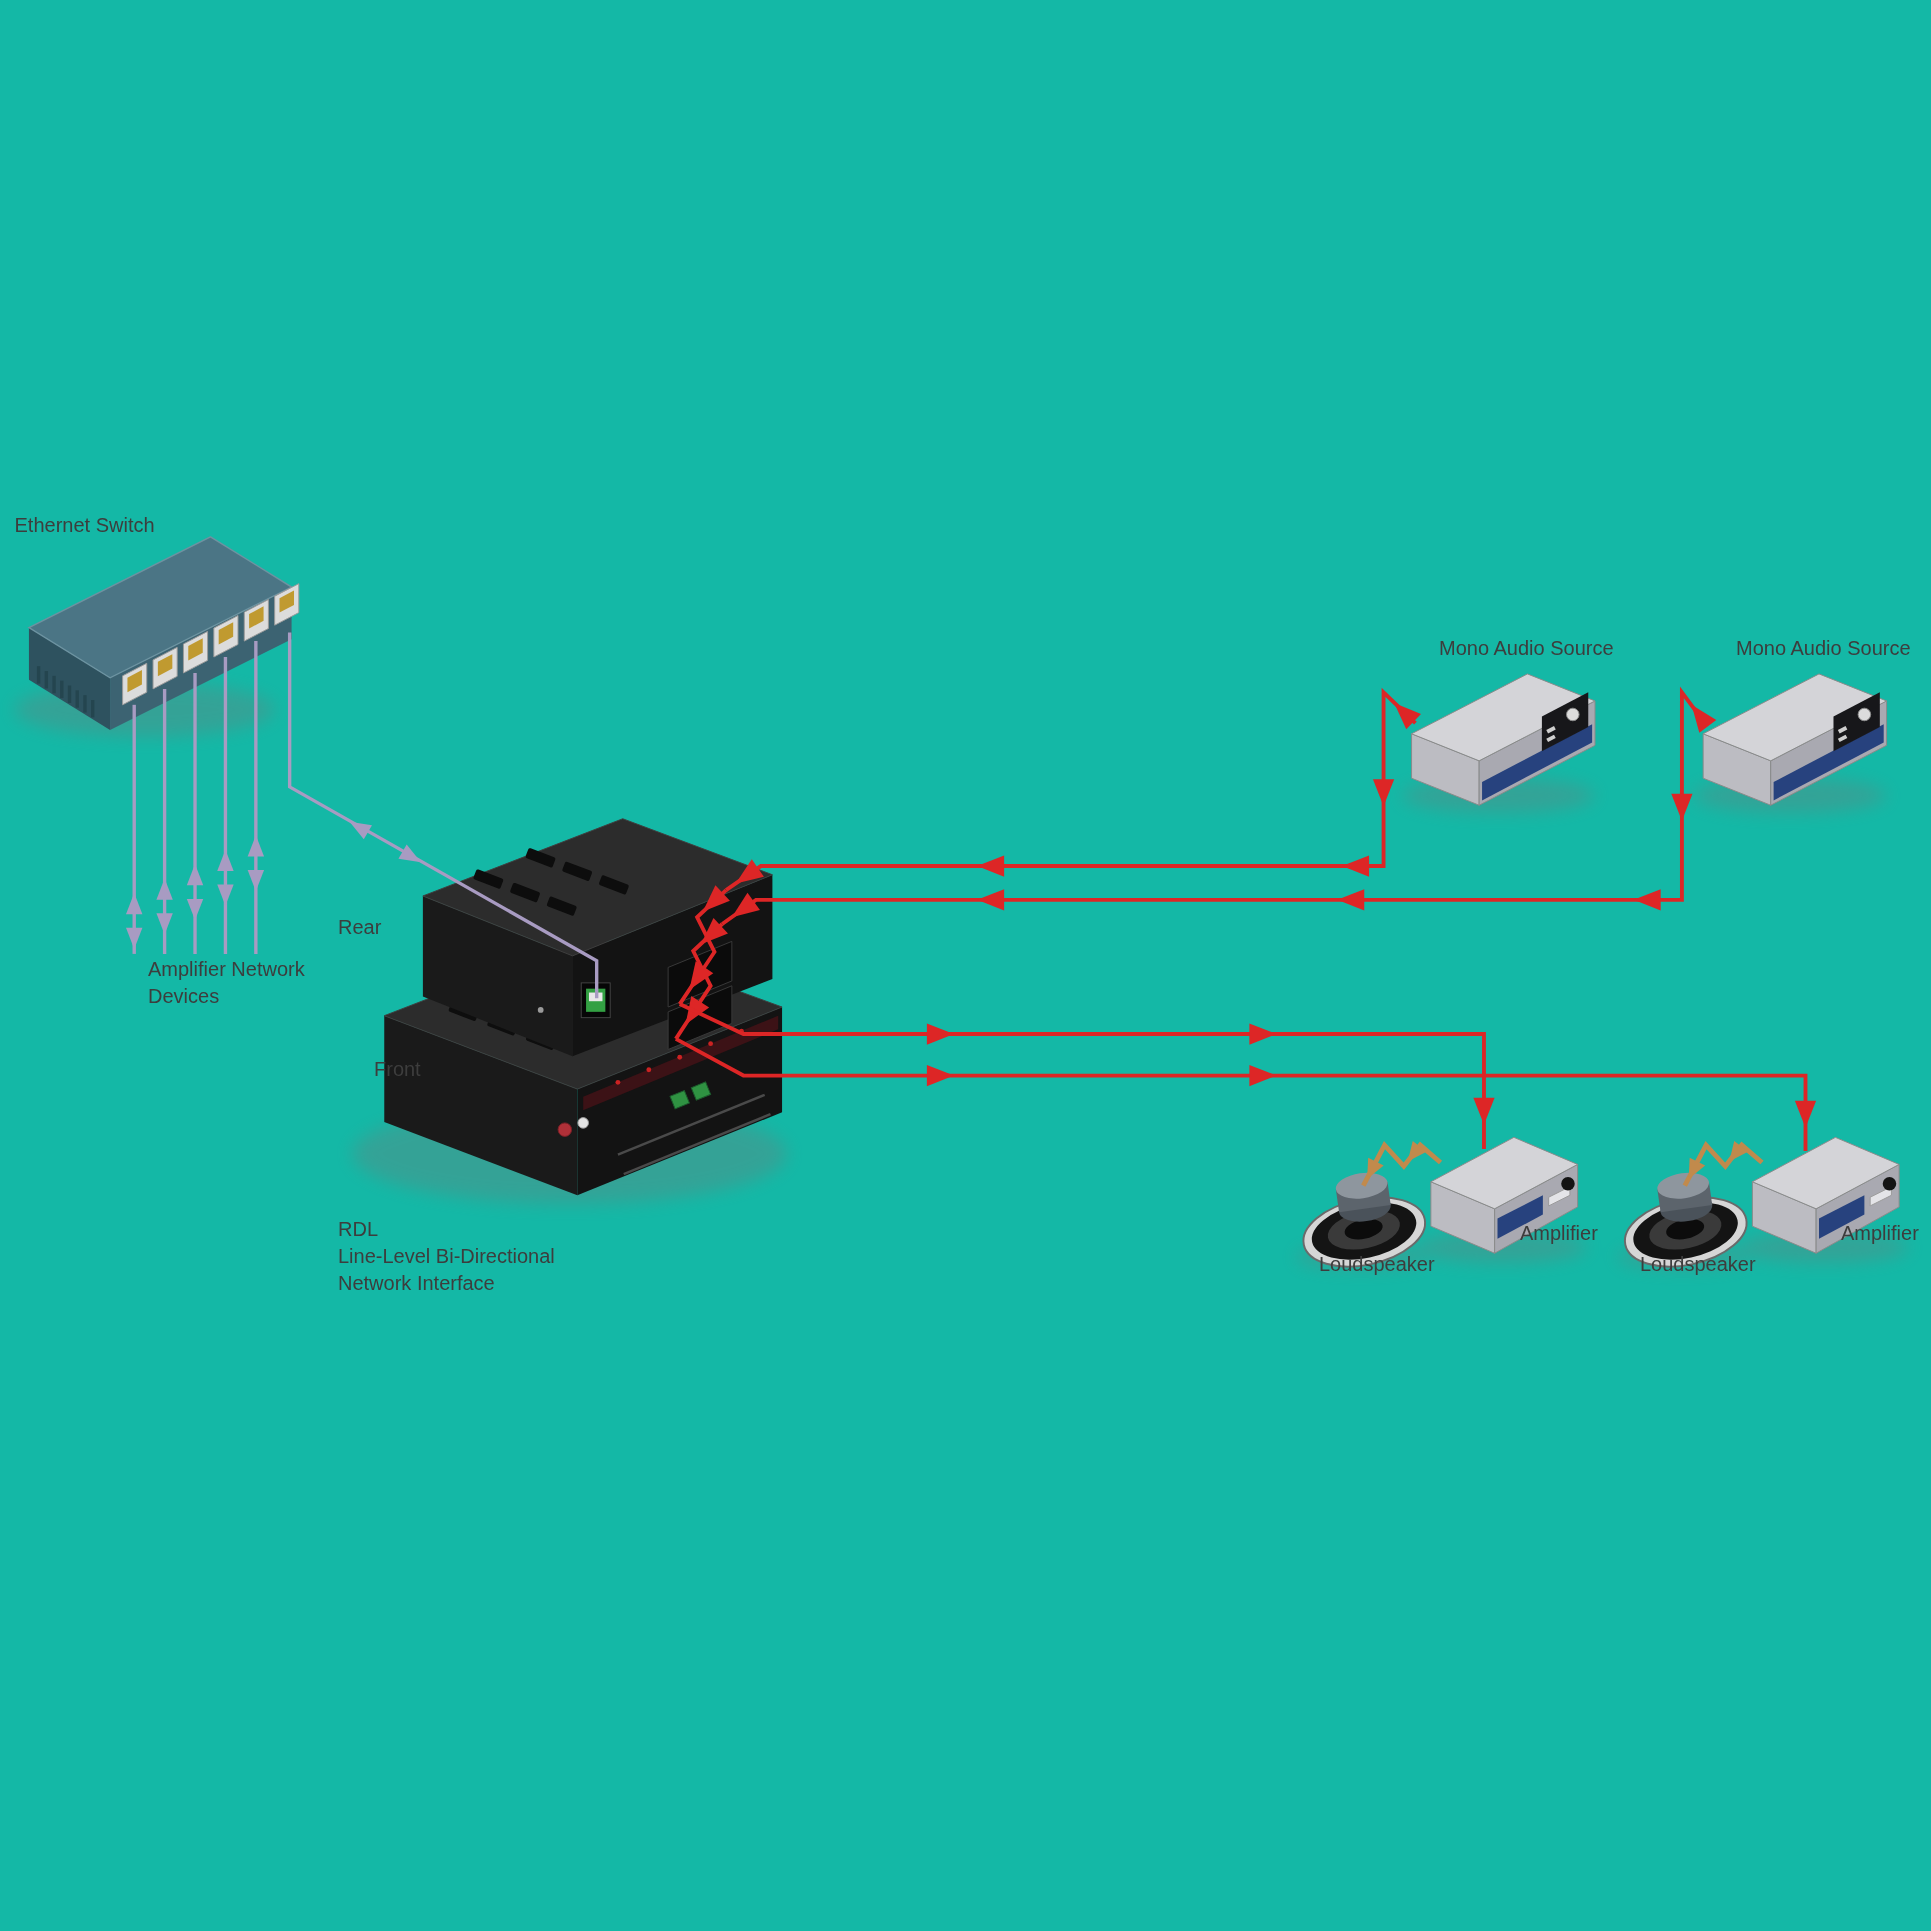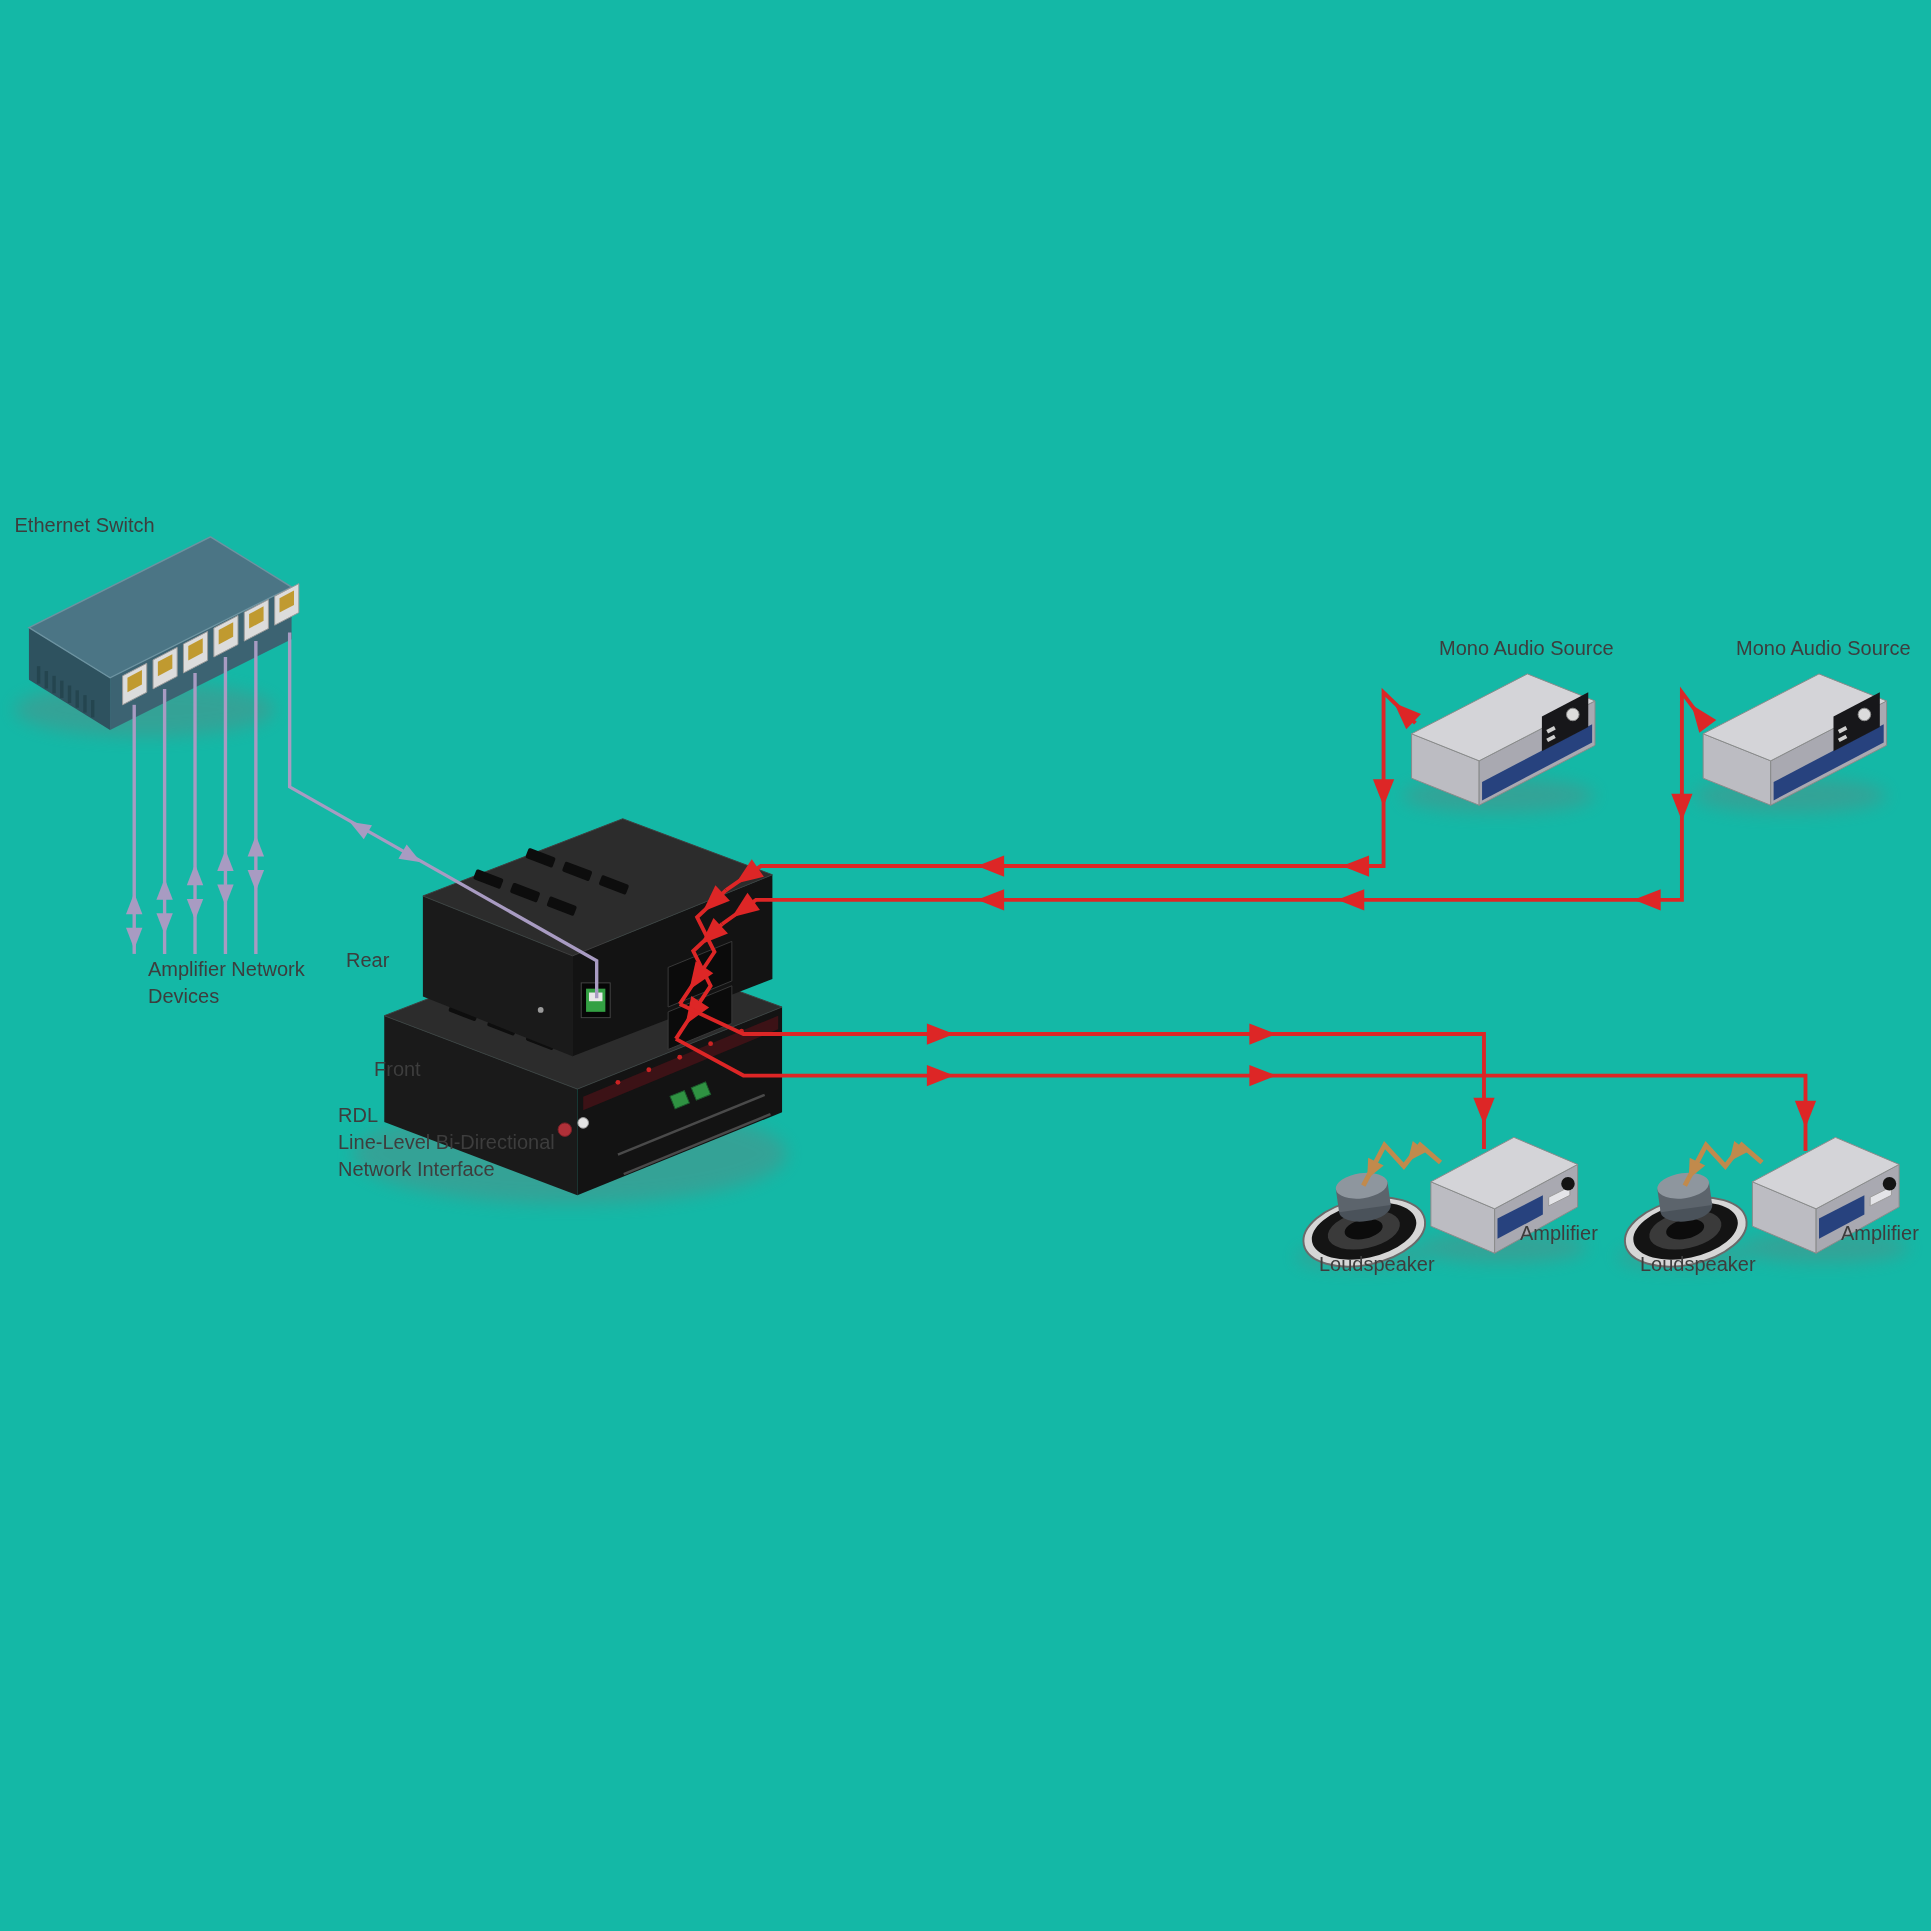--- a/index.html
+++ b/index.html
@@ -271,25 +271,25 @@
   </g>
 </svg>
 
 <div class="lbl" style="left:14.5px;top:512px;">Ethernet Switch</div>
 
 <div class="lbl" style="left:148px;top:956px;">
   <div>Amplifier Network</div>
   <div>Devices</div>
 </div>
 
-<div class="lbl" style="left:338px;top:947px;margin-left:8px;">Rear</div>
+<div class="lbl" style="left:338px;top:914px;">Rear</div>
 
 <div class="lbl" style="left:332px;top:1056px;margin-left:42px;">Front</div>
 
-<div class="lbl" style="left:338px;top:1102px;">
+<div class="lbl" style="left:338px;top:1216px;">
   <div>RDL</div>
   <div>Line-Level Bi-Directional</div>
   <div>Network Interface</div>
 </div>
 
 <div class="lbl" style="left:1439px;top:635px;">Mono Audio Source</div>
 
 <div class="lbl" style="left:1736px;top:635px;">Mono Audio Source</div>
 
 <div class="lbl" style="left:1319px;top:1251px;">Loudspeaker</div>

